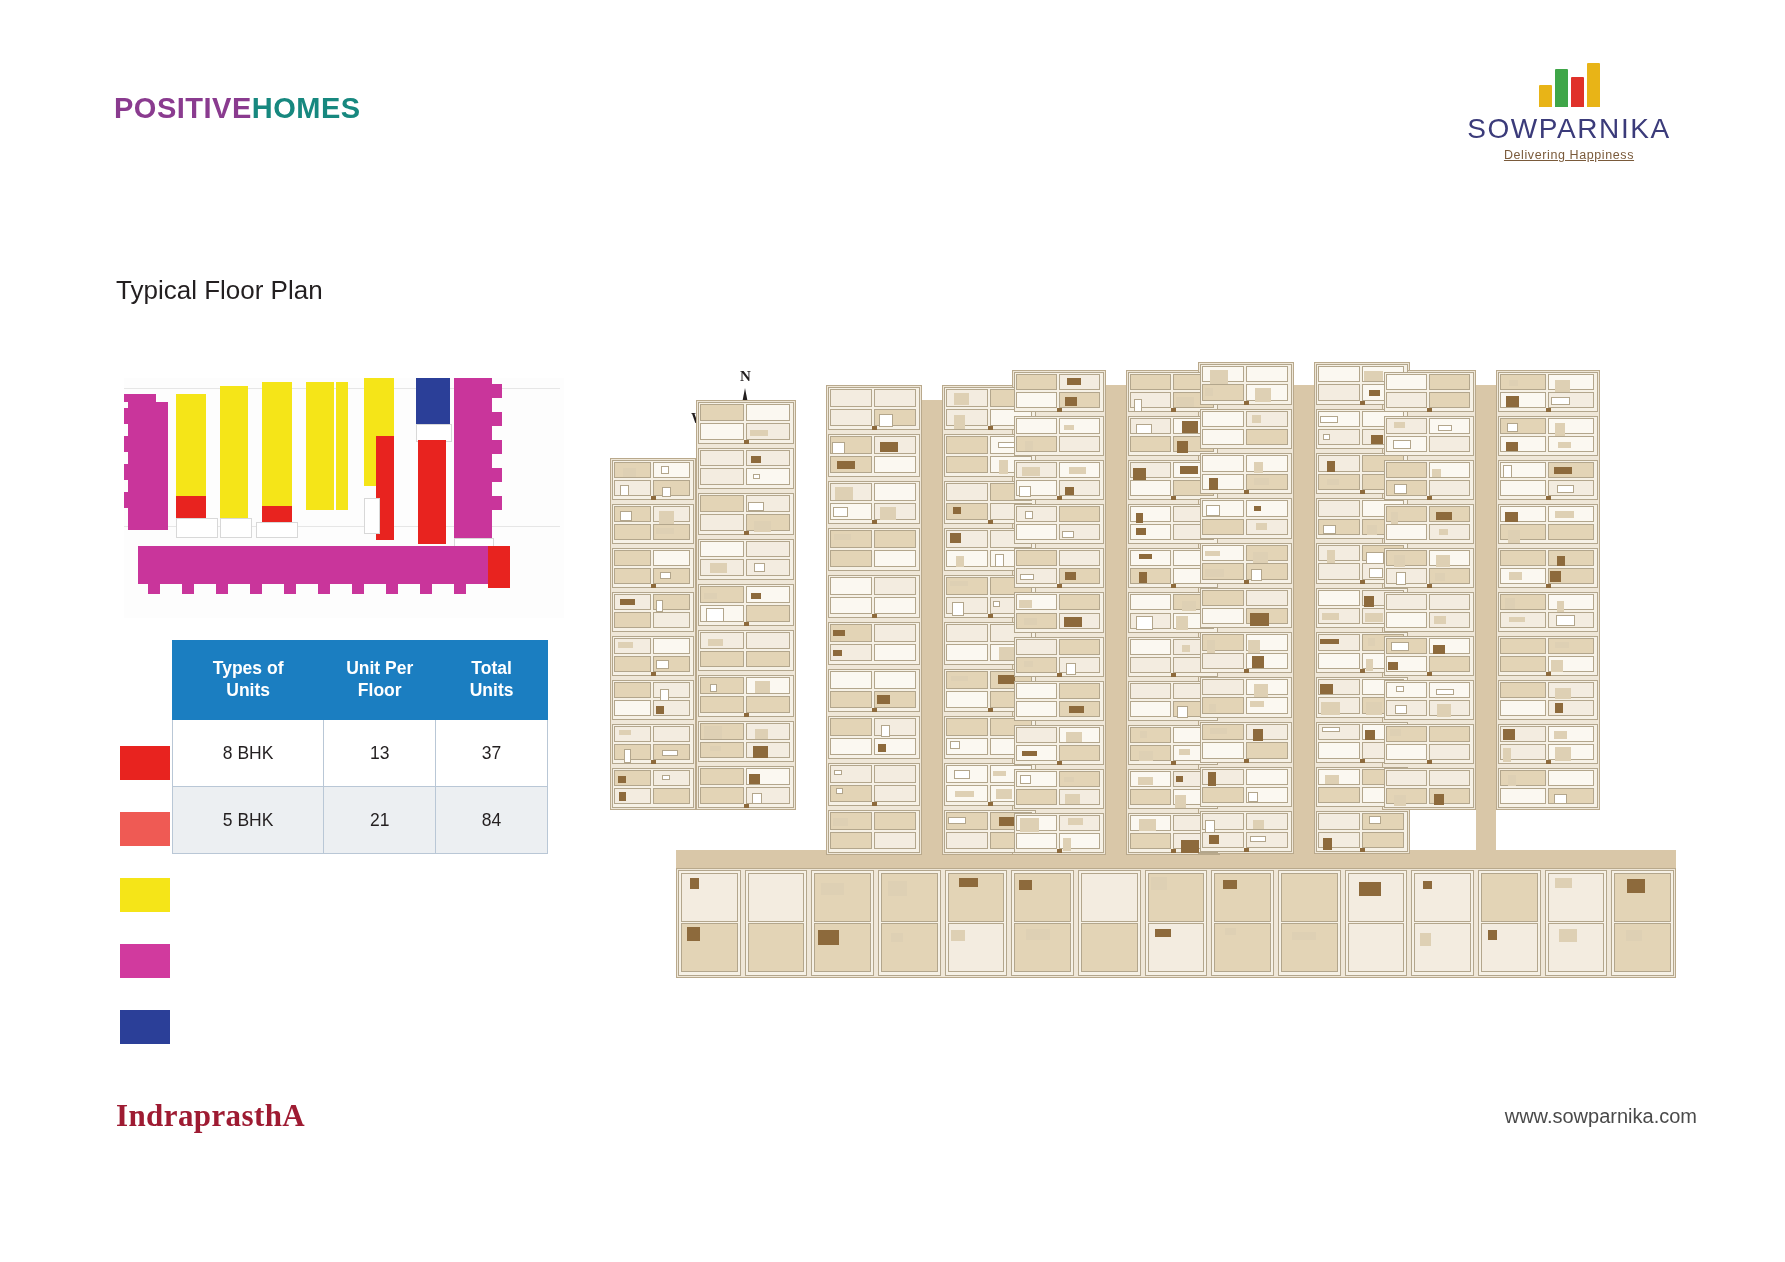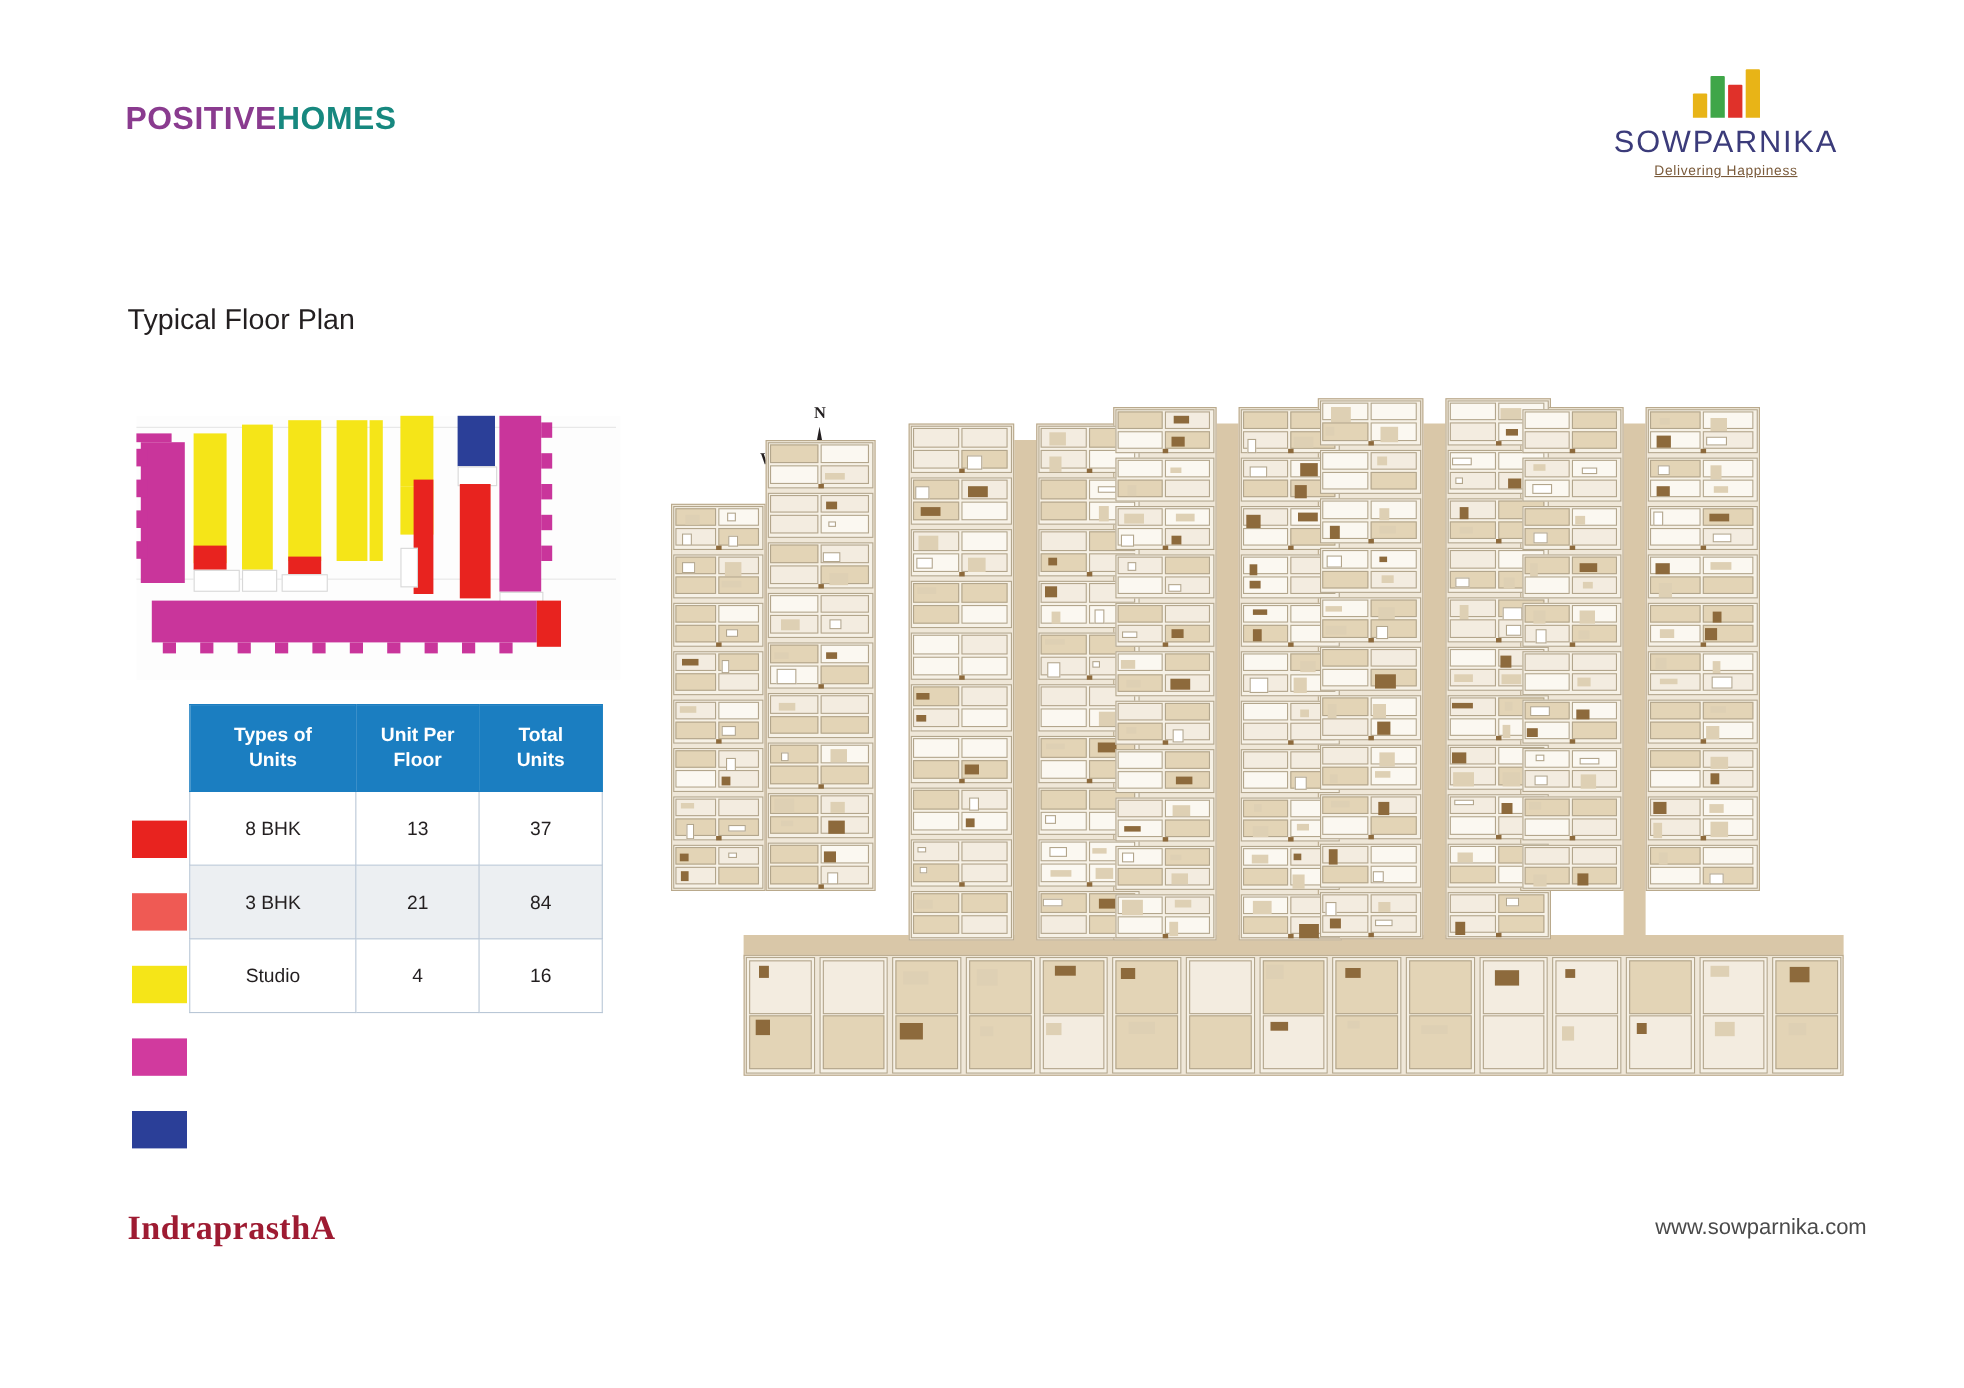--- a/index.html
+++ b/index.html
@@ -347,28 +347,23 @@
         </th>
       </tr>
     </thead>
     <tbody>
       <tr>
         <td class="type">8 BHK</td>
         <td class="upf">13</td>
         <td class="tot">37</td>
       </tr>
       <tr>
-        <td class="type">3 BHK</td>
+        <td class="type">5 BHK</td>
         <td class="upf">21</td>
         <td class="tot">84</td>
-      </tr>
-      <tr>
-        <td class="type">Studio</td>
-        <td class="upf">4</td>
-        <td class="tot">16</td>
       </tr>
     </tbody>
   </table>
 
   <div class="compass">
     <div class="lbl n">N</div>
     <div class="lbl s">S</div>
     <div class="lbl w">W</div>
     <div class="lbl e">E</div>
     <svg width="62" height="62" viewBox="0 0 62 62">

